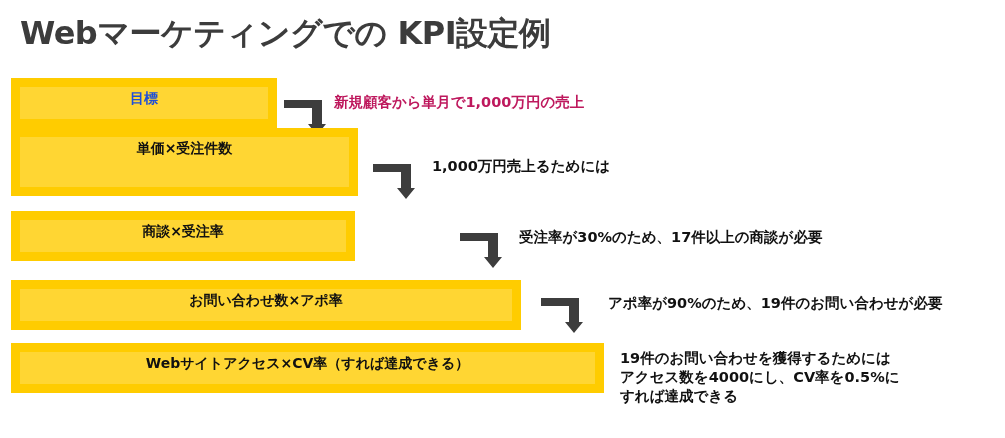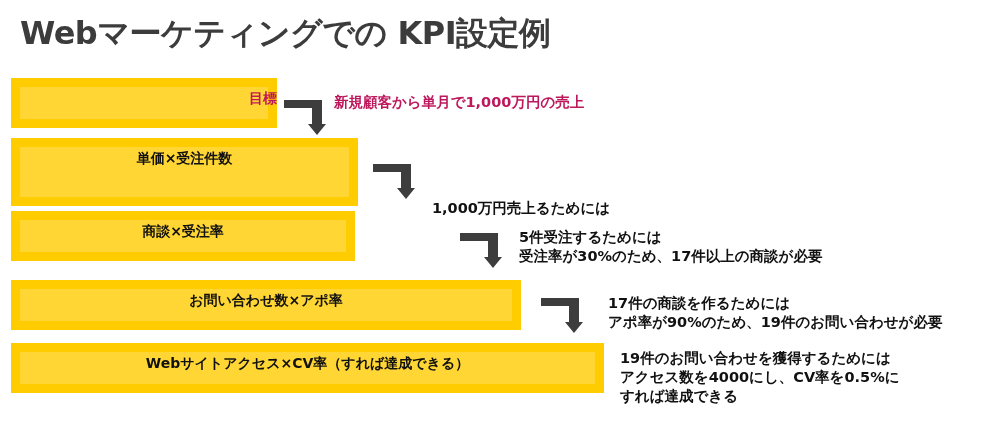--- a/index.html
+++ b/index.html
@@ -17,21 +17,21 @@
   }
   .box .inner {
     position: absolute; left: 9px; right: 9px; top: 9px; bottom: 9px;
     background: #ffd633;
   }
   .box .label {
     position: absolute; left: 0; right: 0; top: 12px;
     text-align: center; font-size: 14px; font-weight: bold; color: #111;
     white-space: nowrap;
   }
-  .box .label.goal { color: #be185d; text-align: right; }
+  .box .label.goal { color: #1d4ed8; }
   .desc {
     position: absolute; font-size: 14.5px; font-weight: bold; color: #111;
     line-height: 19px; white-space: nowrap;
   }
   .desc.goal { color: #be185d; }
   .arrow { position: absolute; width: 44px; height: 36px; }
 </style>
 </head>
 <body>
 
@@ -41,52 +41,50 @@
   <div class="inner"></div>
   <div class="label goal">目標</div>
 </div>
 <svg class="arrow" style="left:283px; top:99px;" viewBox="0 0 44 36">
   <path d="M1 1 H39 V25 H43 L34 36 L25 25 H29 V9 H1 Z" fill="#3d3d3d"></path>
 </svg>
 <div class="desc goal" style="left:334px; top:93px;">
   <div>新規顧客から単月で1,000万円の売上</div>
 </div>
 
-<div class="box" style="left:11px; top:138px; width:347px; height:68px;">
+<div class="box" style="left:11px; top:128px; width:347px; height:68px;">
   <div class="inner"></div>
   <div class="label">単価×受注件数</div>
 </div>
 <svg class="arrow" style="left:372px; top:163px;" viewBox="0 0 44 36">
   <path d="M1 1 H39 V25 H43 L34 36 L25 25 H29 V9 H1 Z" fill="#3d3d3d"></path>
 </svg>
-<div class="desc" style="left:432px; top:157px;margin-top:42px;">
+<div class="desc" style="left:432px; top:157px;">
   <div>1,000万円売上るためには</div>
 </div>
 
 <div class="box" style="left:11px; top:211px; width:344px; height:50px;">
   <div class="inner"></div>
   <div class="label">商談×受注率</div>
 </div>
 <svg class="arrow" style="left:459px; top:232px;" viewBox="0 0 44 36">
   <path d="M1 1 H39 V25 H43 L34 36 L25 25 H29 V9 H1 Z" fill="#3d3d3d"></path>
 </svg>
 <div class="desc" style="left:519px; top:228px;">
-  <div>5件受注するためには</div>
   <div>受注率が30%のため、17件以上の商談が必要</div>
 </div>
 
 <div class="box" style="left:11px; top:280px; width:510px; height:50px;">
   <div class="inner"></div>
   <div class="label">お問い合わせ数×アポ率</div>
 </div>
 <svg class="arrow" style="left:540px; top:297px;" viewBox="0 0 44 36">
   <path d="M1 1 H39 V25 H43 L34 36 L25 25 H29 V9 H1 Z" fill="#3d3d3d"></path>
 </svg>
 <div class="desc" style="left:608px; top:294px;">
-  <div>17件の商談を作るためには</div>
   <div>アポ率が90%のため、19件のお問い合わせが必要</div>
 </div>
 
 <div class="box" style="left:11px; top:343px; width:593px; height:50px;">
   <div class="inner"></div>
   <div class="label">Webサイトアクセス×CV率（すれば達成できる）</div>
 </div>
 <div class="desc" style="left:620px; top:349px;">
   <div>19件のお問い合わせを獲得するためには</div>
   <div>アクセス数を4000にし、CV率を0.5%に</div>

